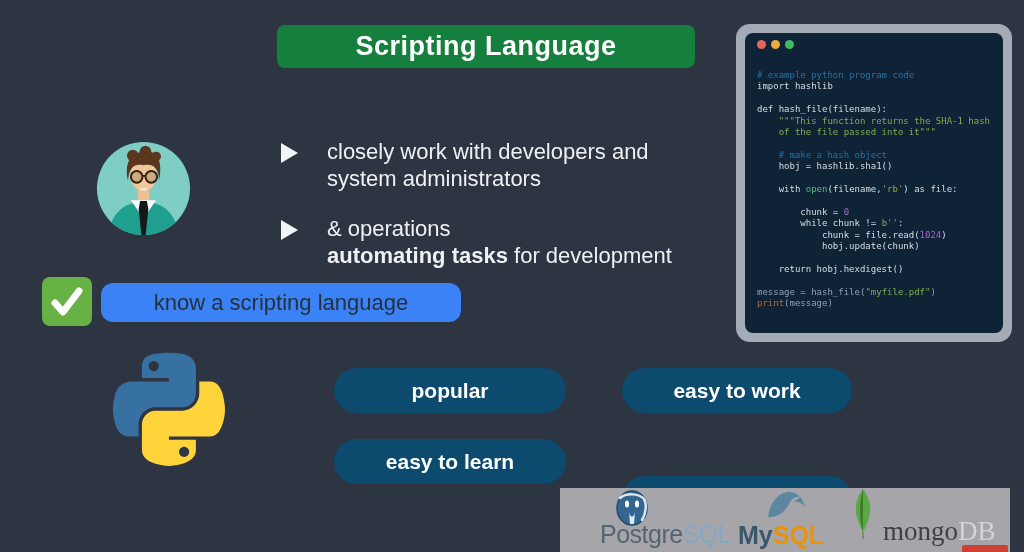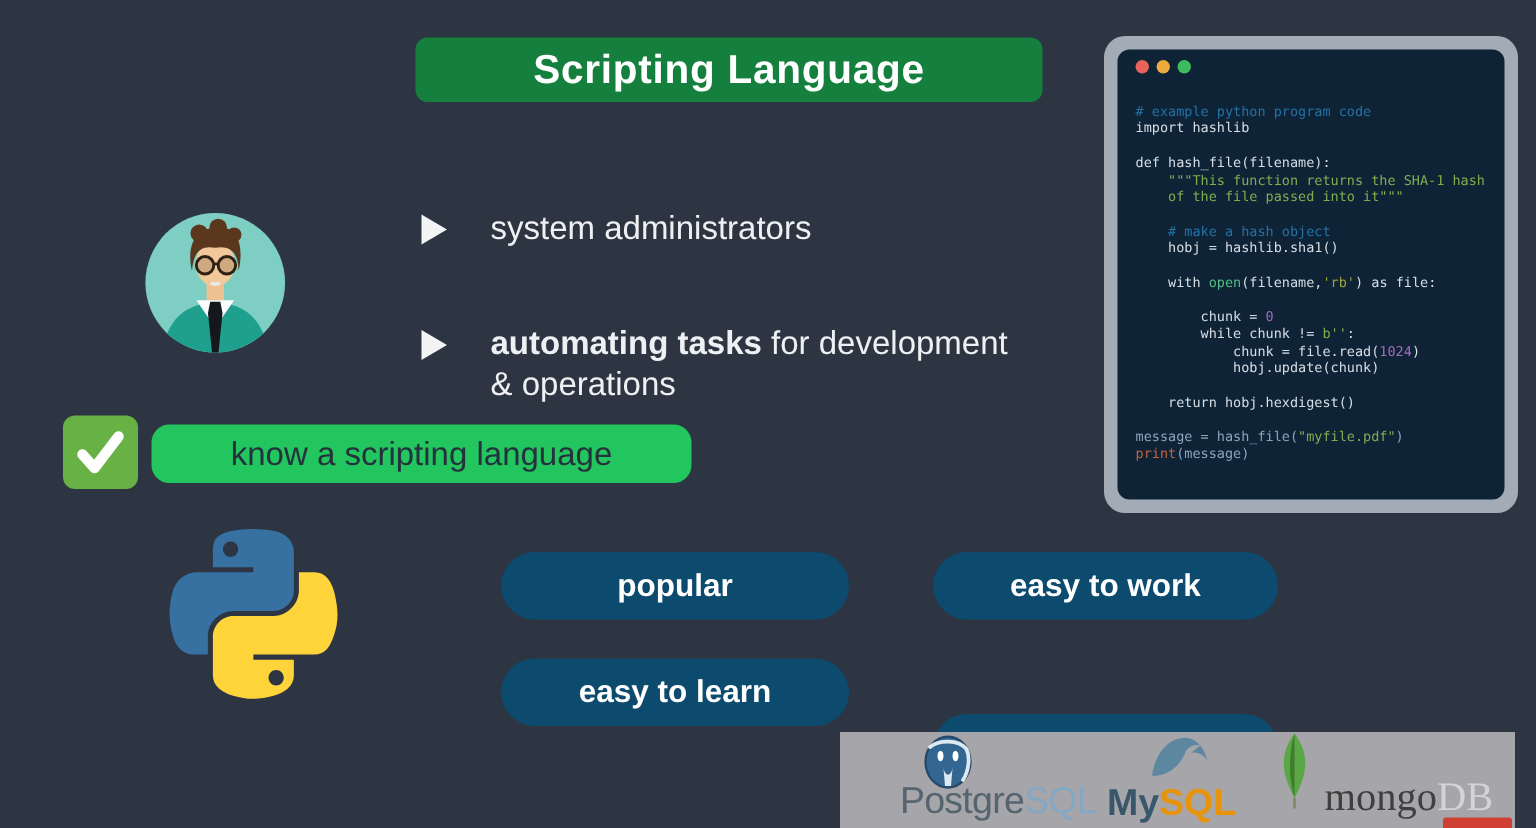--- a/index.html
+++ b/index.html
@@ -31,21 +31,21 @@
   .btext2{left:327px;top:216px;}
   .btext b{font-weight:bold;}
 
   
   .check-box{
     left:42px;top:277px;width:50px;height:49px;border-radius:8px;
     background:#67b145;display:flex;align-items:center;justify-content:center;
   }
   .check-label{
     left:101px;top:283px;width:360px;height:39px;border-radius:12px;
-    background:#22c55e;display:flex;align-items:center;justify-content:center;
+    background:#3b82f6;display:flex;align-items:center;justify-content:center;
     color:#25313c;font-size:22px;
   }
 
   
   .python-logo{left:99px;top:348px;width:140px;height:145px;}
 
   
   .pill{
     border-radius:23px;background:#0c4a6e;height:45px;
     display:flex;align-items:center;justify-content:center;
@@ -125,27 +125,28 @@
     <circle cx="63" cy="17" r="5" fill="#5a371d"></circle>
     <circle cx="43" cy="38" r="6" fill="rgba(120,90,50,0.28)" stroke="#2e2014" stroke-width="2"></circle>
     <circle cx="58" cy="38" r="6" fill="rgba(120,90,50,0.28)" stroke="#2e2014" stroke-width="2"></circle>
     <line x1="49" y1="37" x2="52" y2="37" stroke="#2e2014" stroke-width="2"></line>
     <path d="M47,50 Q50,52 53,50" stroke="#e9e9e9" stroke-width="2.5" fill="none"></path>
   </g>
 </svg>
 
 <div class="abs tri tri1"></div>
 <div class="abs btext btext1">
+  <div>closely work with developers and</div>
   <div>system administrators</div>
 </div>
 
 <div class="abs tri tri2"></div>
 <div class="abs btext btext2">
+  <div>&amp; operations</div>
   <div><b>automating tasks</b><span> for development</span></div>
-  <div>&amp; operations</div>
 </div>
 
 <div class="abs check-box">
   <svg width="34" height="32" viewBox="0 0 34 32">
     <polyline points="5,17 13,26 29,5" fill="none" stroke="#ffffff" stroke-width="7" stroke-linecap="round" stroke-linejoin="round"></polyline>
   </svg>
 </div>
 <div class="abs check-label">
   <span>know a scripting language</span>
 </div>

